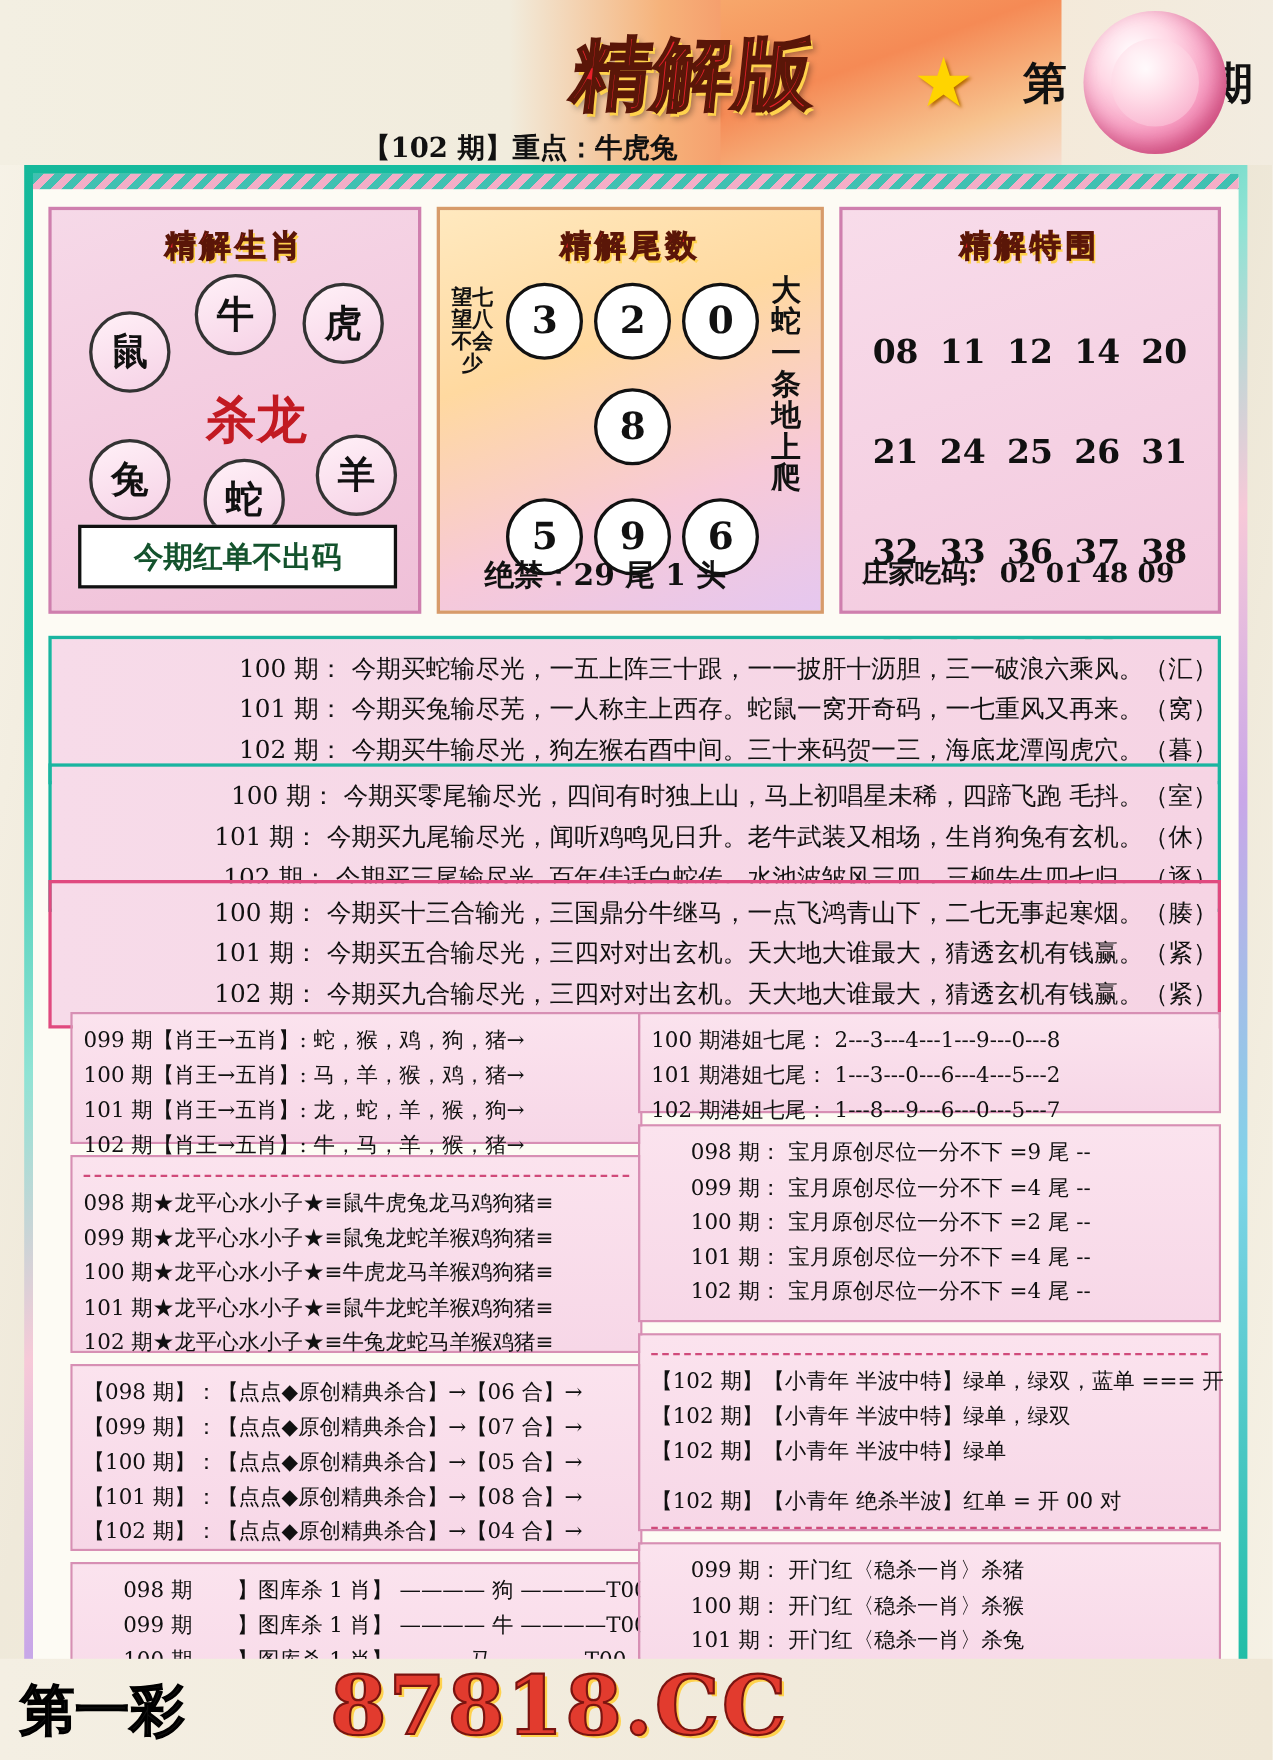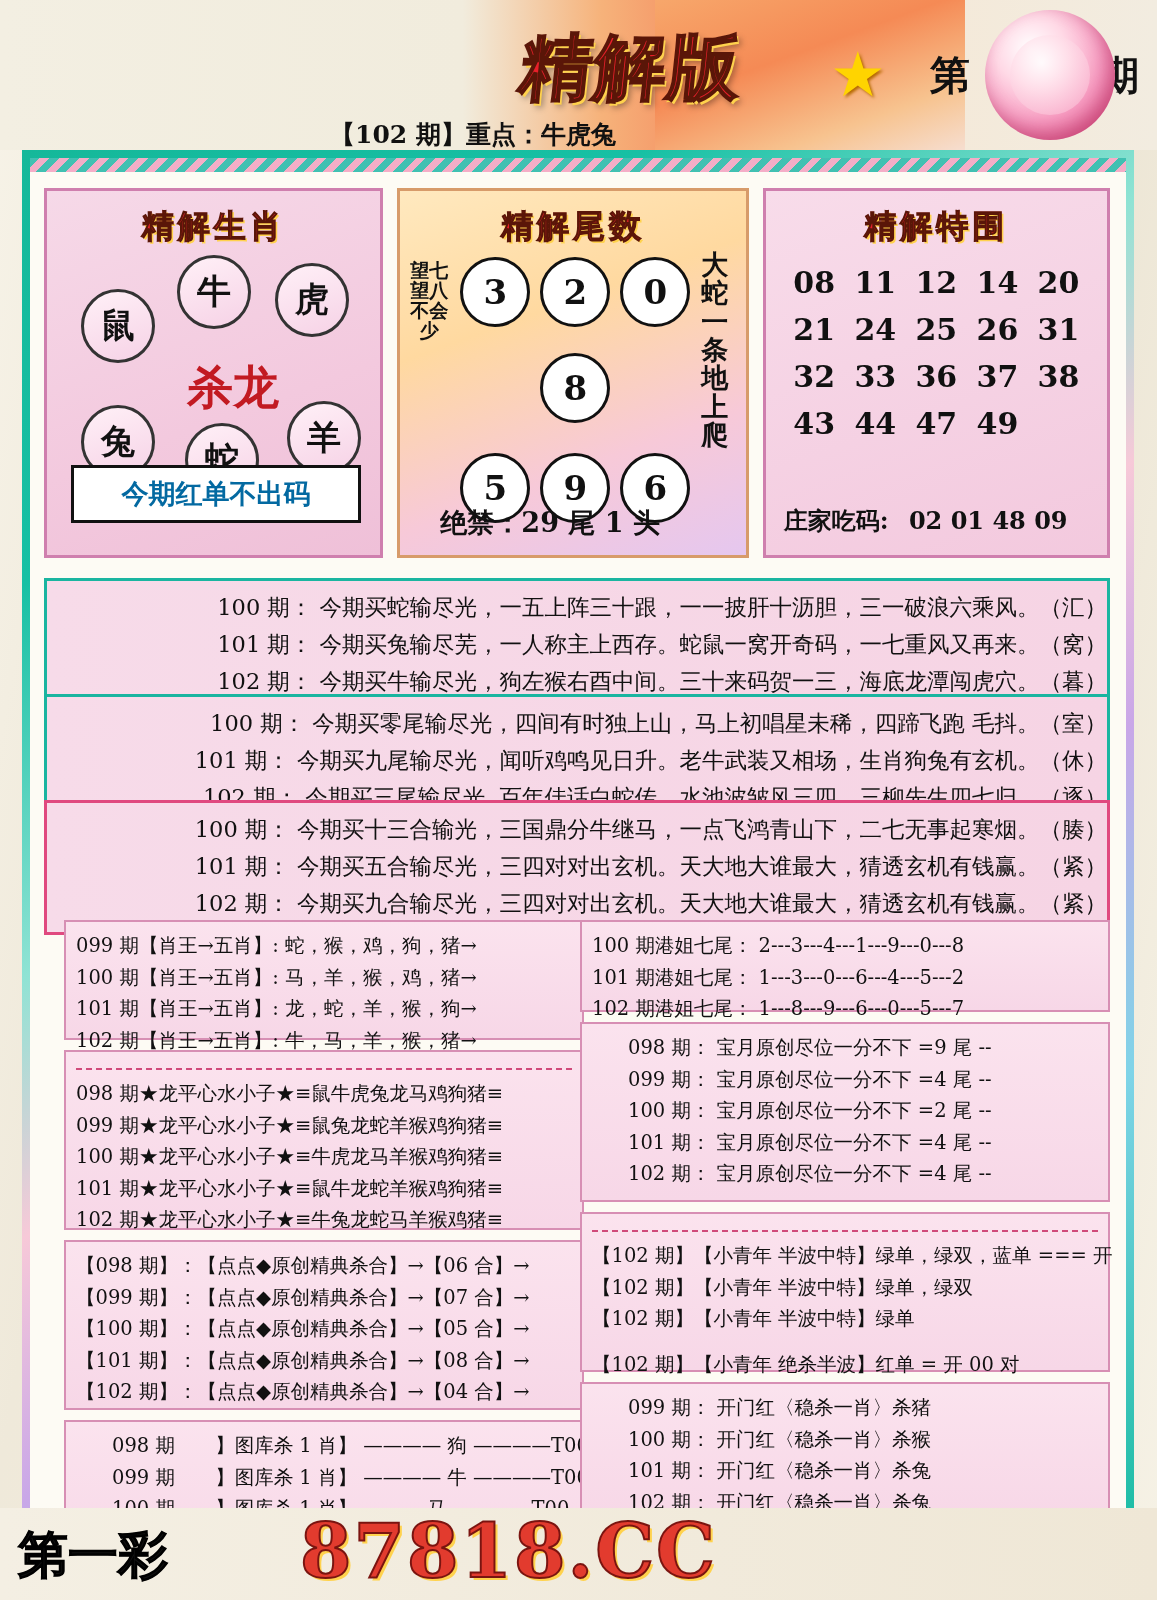--- a/index.html
+++ b/index.html
@@ -40,43 +40,43 @@
   
   .panelrow{position:absolute;left:44px;top:188px;width:1066px;height:370px;display:flex;gap:0;}
   .panel{position:relative;box-sizing:border-box;}
   .p1{width:340px;height:370px;background:linear-gradient(160deg,#f6d9e8,#f3c9de 60%,#efc0d8);
       border:3px solid #cf7fae;}
   .p2{width:352px;height:370px;margin-left:14px;
       background:linear-gradient(160deg,#ffe9bf,#ffd9a0 35%,#f7c9d8 70%,#e5c7ef);border:3px solid #d79b6a;}
   .p3{width:348px;height:370px;margin-left:14px;background:linear-gradient(160deg,#f8dcea,#f3c9de);
       border:3px solid #cf7fae;}
   .p-head{text-align:center;font-family:"DejaVu Serif","Liberation Serif",serif;font-weight:bold;
-      font-size:32px;color:#e8202a;-webkit-text-stroke:1px #5a1608;text-shadow:2px 2px 0 #ffd24d;
+      font-size:28px;color:#e8202a;-webkit-text-stroke:1px #5a1608;text-shadow:2px 2px 0 #ffd24d;
       margin-top:14px;letter-spacing:4px;}
   .zodiac-grid{position:relative;height:210px;margin-top:6px;}
   .zod{position:absolute;width:68px;height:68px;border-radius:50%;border:3px solid #333;
       background:linear-gradient(160deg,#fff0f7,#f6d2e6);display:flex;align-items:center;justify-content:center;
       font-size:34px;font-weight:bold;color:#111;font-family:"DejaVu Serif","Liberation Serif",serif;}
   .kill{position:absolute;left:140px;top:70px;font-size:46px;font-weight:bold;color:#c21a22;
       font-family:"DejaVu Serif","Liberation Serif",serif;margin-top:32px;}
-  .note-box{position:absolute;left:24px;bottom:32px;width:284px;height:52px;border:3px solid #111;
-      background:#fff;display:flex;align-items:center;justify-content:center;font-size:27px;font-weight:bold;color:#0369a1;
+  .note-box{position:absolute;left:24px;bottom:20px;width:284px;height:52px;border:3px solid #111;
+      background:#fff;display:flex;align-items:center;justify-content:center;font-size:27px;font-weight:bold;color:#14532d;
       font-family:Liberation Serif, serif;}
   .tail-left{position:absolute;left:8px;top:70px;width:42px;font-size:19px;line-height:1.05;color:#111;font-weight:bold;
       font-family:Liberation Sans, sans-serif;text-align:center;}
   .tail-right{position:absolute;right:10px;top:60px;width:42px;font-size:27px;line-height:1.05;color:#111;font-weight:bold;
       font-family:"DejaVu Serif","Liberation Serif",serif;text-align:center;}
   .tailnum{position:absolute;width:64px;height:64px;border-radius:50%;border:3px solid #111;background:#fff;
       display:flex;align-items:center;justify-content:center;font-size:34px;font-weight:bold;color:#111;
       font-family:"DejaVu Serif","Liberation Serif",serif;}
   .forbid{position:absolute;left:40px;bottom:14px;font-size:27px;font-weight:bold;color:#111;
       font-family:"DejaVu Serif","Liberation Serif",serif;}
   .numgrid{margin:16px 18px 0 18px;display:grid;grid-template-columns:repeat(5,1fr);row-gap:12px;}
   .numgrid div{text-align:center;font-size:30px;font-weight:bold;color:#111;
-      font-family:"DejaVu Serif","Liberation Serif",serif;}
+      font-family:"DejaVu Serif","Liberation Serif",serif;margin-top:44px;}
   .eat{position:absolute;left:18px;bottom:18px;font-size:24px;font-weight:bold;color:#111;
       font-family:"DejaVu Serif","Liberation Serif",serif;}
 
   
   .verse{position:absolute;left:44px;width:1066px;box-sizing:border-box;border:3px solid;
       background:linear-gradient(90deg,#f7dbe9,#f6d4e4);padding:8px 0 10px 0;}
   .vrow{font-size:22.5px;color:#111;font-family:"DejaVu Serif","Liberation Serif",serif;
       padding:3px 0 3px 16px;white-space:nowrap;text-align:right;}
 
   
@@ -271,21 +271,21 @@
   </div>
 
   <div class="tile" style="height:180px">
     <div class="tline ind">098 期： 宝月原创尽位一分不下 =9 尾 --</div>
     <div class="tline ind">099 期： 宝月原创尽位一分不下 =4 尾 --</div>
     <div class="tline ind">100 期： 宝月原创尽位一分不下 =2 尾 --</div>
     <div class="tline ind">101 期： 宝月原创尽位一分不下 =4 尾 --</div>
     <div class="tline ind">102 期： 宝月原创尽位一分不下 =4 尾 --</div>
   </div>
 
-  <div class="tile" style="height:160px">
+  <div class="tile" style="height:180px">
     <div class="dashed"></div>
     <div class="tline">【102 期】【小青年 半波中特】绿单，绿双，蓝单 === 开</div>
     <div class="tline">【102 期】【小青年 半波中特】绿单，绿双</div>
     <div class="tline">【102 期】【小青年 半波中特】绿单</div>
     <div style="height:14px"></div>
     <div class="tline">【102 期】【小青年 绝杀半波】红单 = 开 00 对</div>
     <div class="dashed"></div>
   </div>
 
   <div class="tile" style="height:142px">

